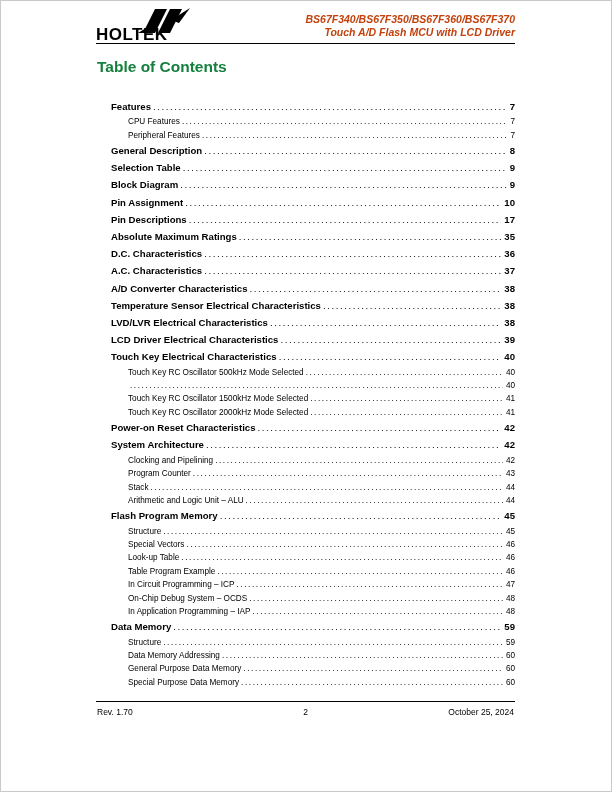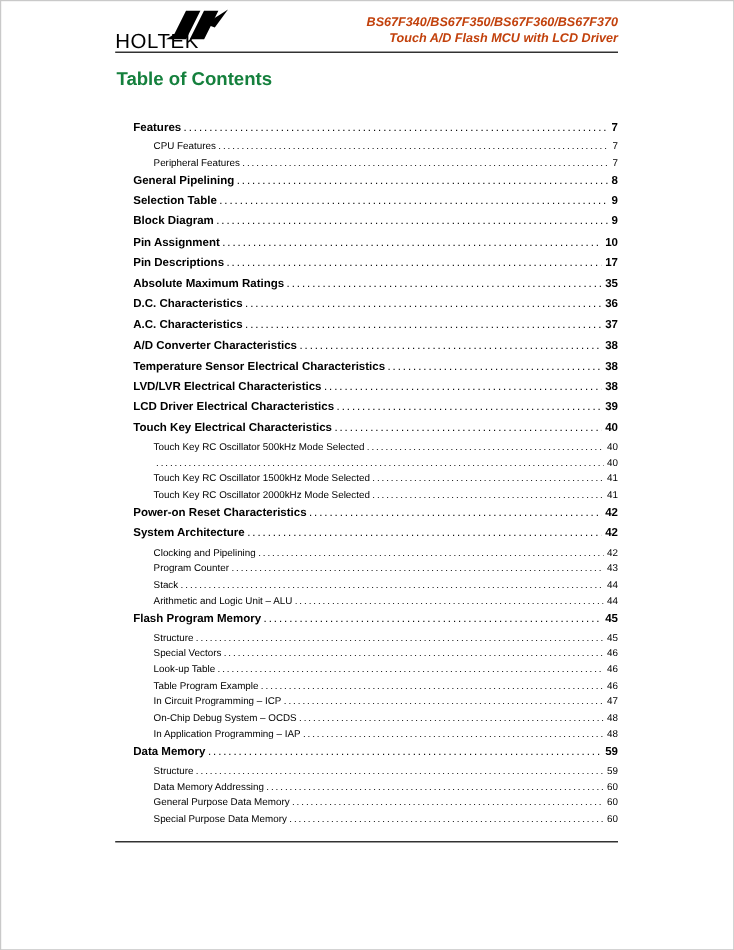--- a/index.html
+++ b/index.html
@@ -10,21 +10,21 @@
     background: #ffffff;
     border: 1px solid #c9c9c9;
     font-family: "Liberation Sans", sans-serif;
     color: #000;
     overflow: hidden;
   }
 
   
   .header { position: absolute; left: 95px; right: 96px; top: 12px; height: 32px; }
   .logo { position: absolute; left: 0; top: 4px; width: 150px; height: 28px; }
-  .logo-text { font-size: 17px; font-weight: 400; letter-spacing: 0.5px; position: absolute; left: 0; bottom: 0; margin-top: 30px; }
+  .logo-text { font-size: 17px; font-weight: 700; letter-spacing: 0.5px; position: absolute; left: 0; bottom: 0; margin-top: 30px; }
   .logo-icon { position: absolute; left: 42px; top: -10px; width: 52px; height: 26px; }
   .doc-title { position: absolute; right: 0; top: 0; text-align: right; font-style: italic; font-weight: bold; color: #1c3d8e; }
   .doc-title .t1 { font-size: 10.5px; line-height: 13px; }
   .doc-title .t2 { font-size: 10.5px; line-height: 13px; }
   .header-rule { position: absolute; left: 95px; right: 96px; top: 42px; border-top: 1.4px solid #000; }
 
   
   .page-title { position: absolute; left: 96px; top: 57px; margin: 0; font-size: 15.5px; font-weight: bold; color: #15803d; }
 
   
@@ -83,21 +83,21 @@
         <span class="toc-label">CPU Features</span>
         <span class="leader"></span>
         <span class="toc-page">7</span>
       </div>
       <div class="toc-row l2">
         <span class="toc-label">Peripheral Features</span>
         <span class="leader"></span>
         <span class="toc-page">7</span>
       </div>
       <div class="toc-row l1">
-        <span class="toc-label">General Pipelining</span>
+        <span class="toc-label">General Description</span>
         <span class="leader"></span>
         <span class="toc-page">8</span>
       </div>
       <div class="toc-row l1">
         <span class="toc-label">Selection Table</span>
         <span class="leader"></span>
         <span class="toc-page">9</span>
       </div>
       <div class="toc-row l1">
         <span class="toc-label">Block Diagram</span>
@@ -264,14 +264,19 @@
         <span class="toc-page">60</span>
       </div>
       <div class="toc-row l2">
         <span class="toc-label">Special Purpose Data Memory</span>
         <span class="leader"></span>
         <span class="toc-page">60</span>
       </div>
     </div>
 
   <div class="footer-rule"></div>
+  <div class="footer">
+    <span class="footer-left">Rev. 1.70</span>
+    <span class="footer-center">2</span>
+    <span class="footer-right">October 25, 2024</span>
+  </div>
 
 </div>
 
 </body></html>

